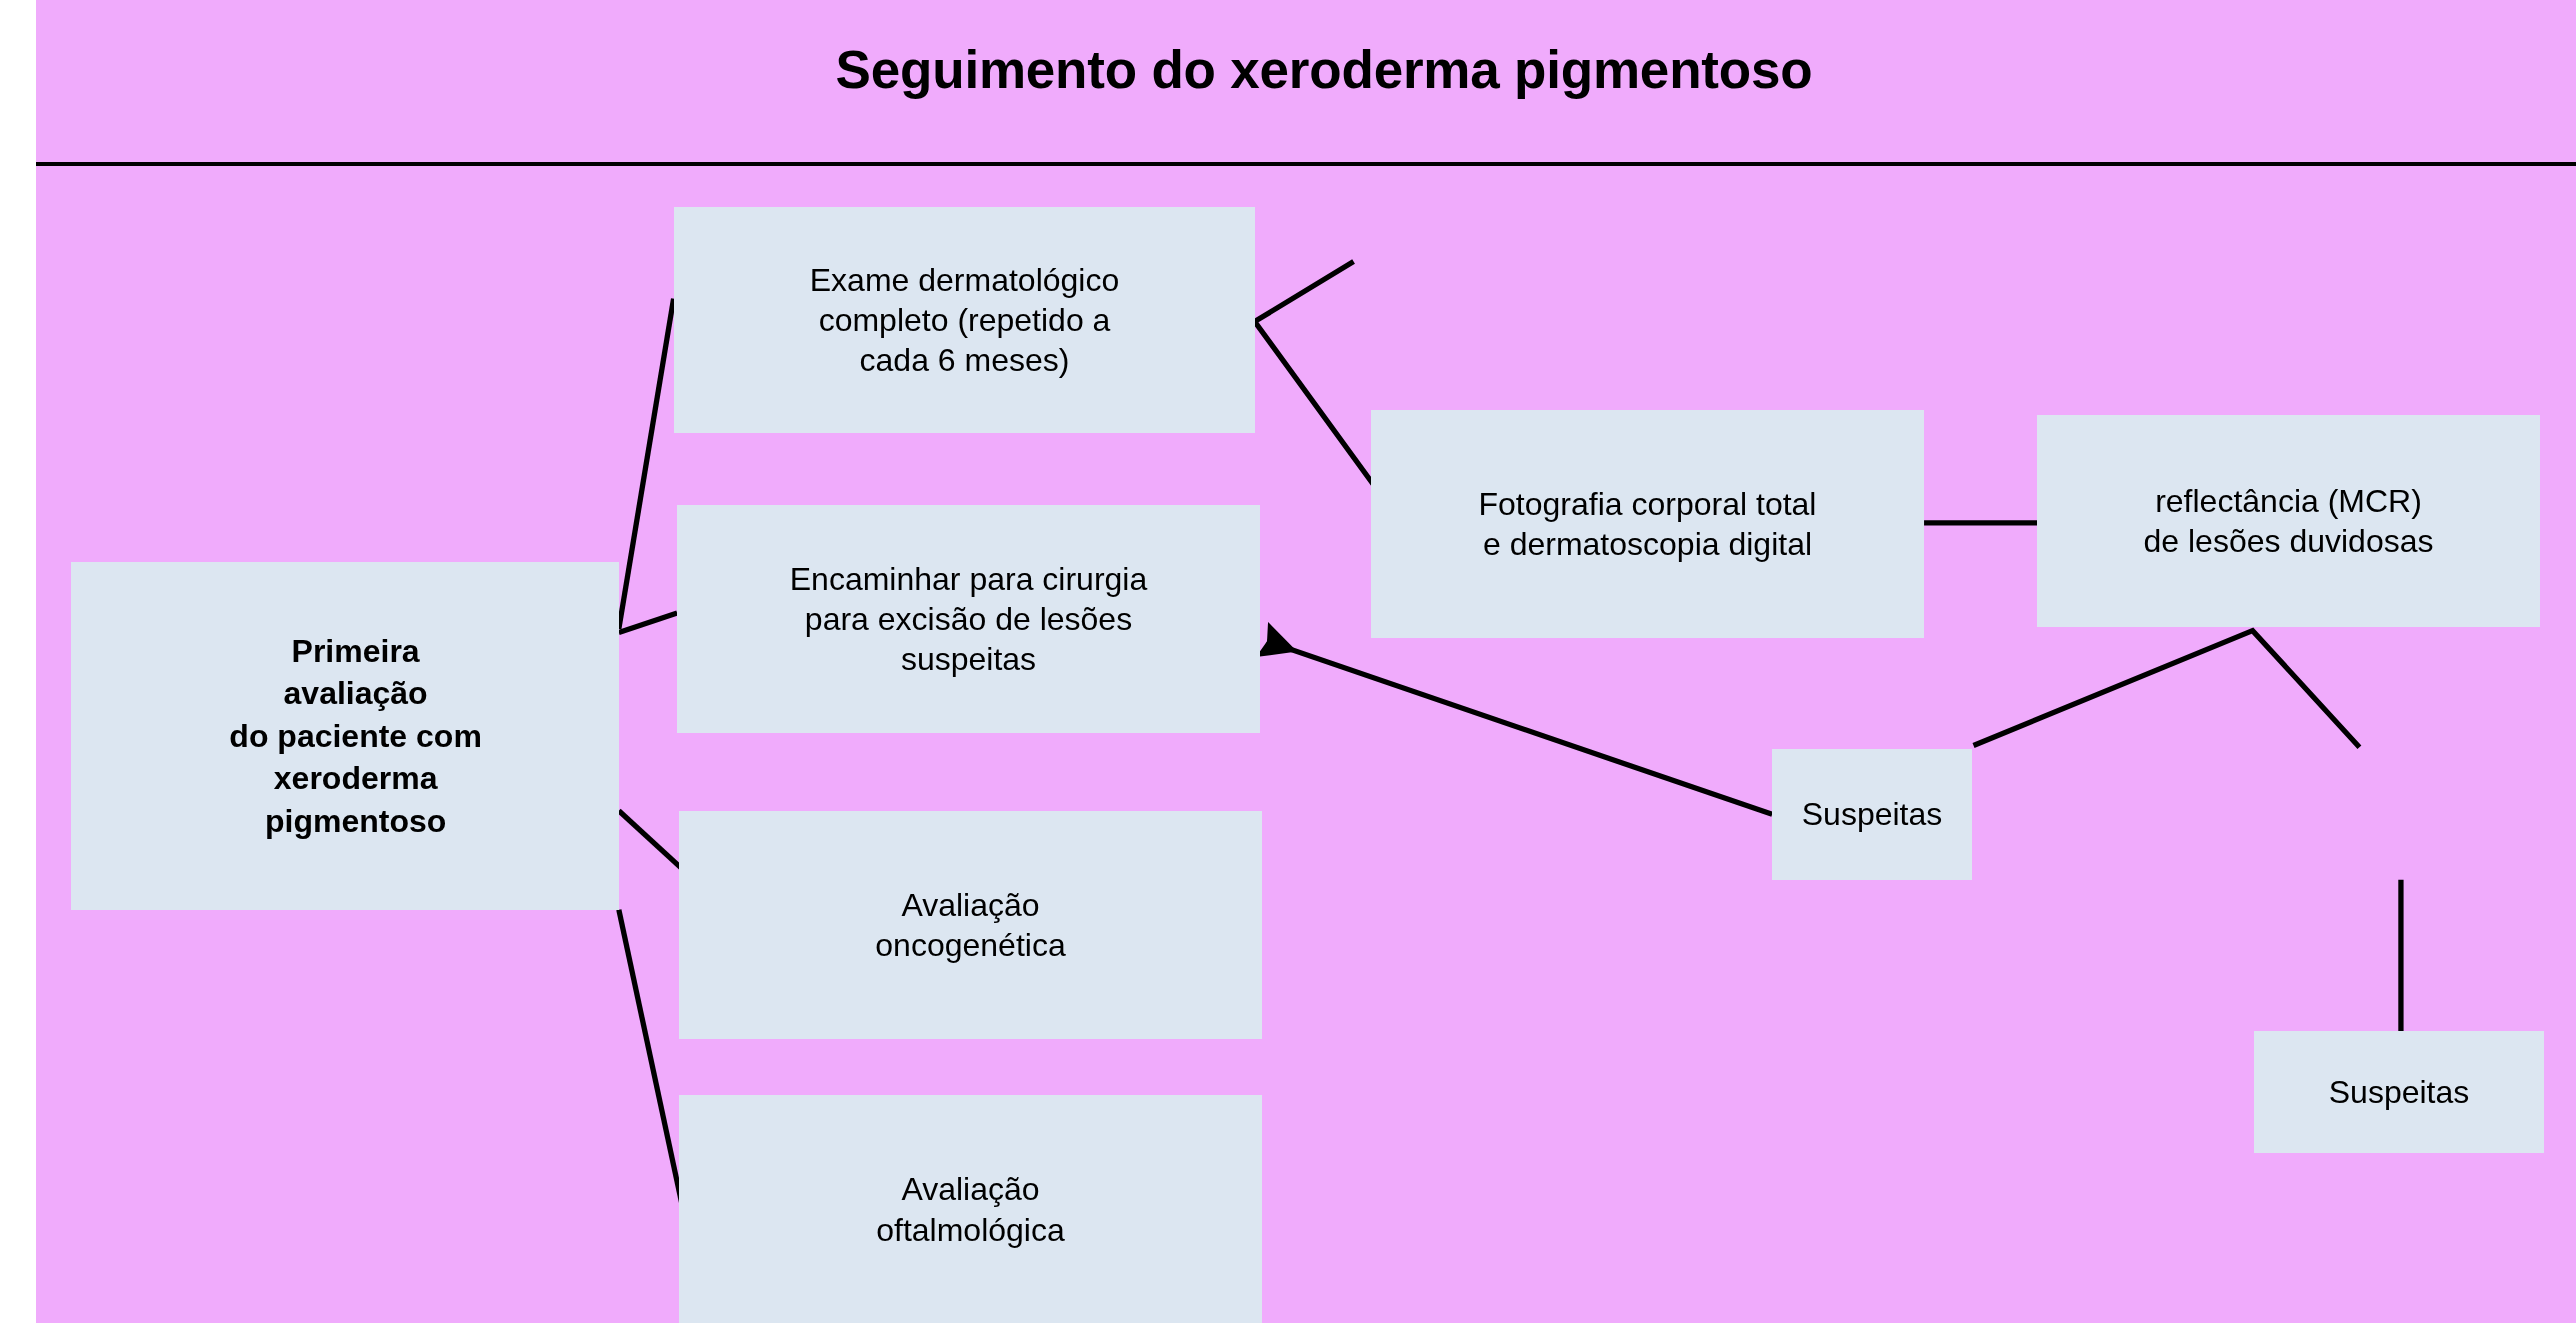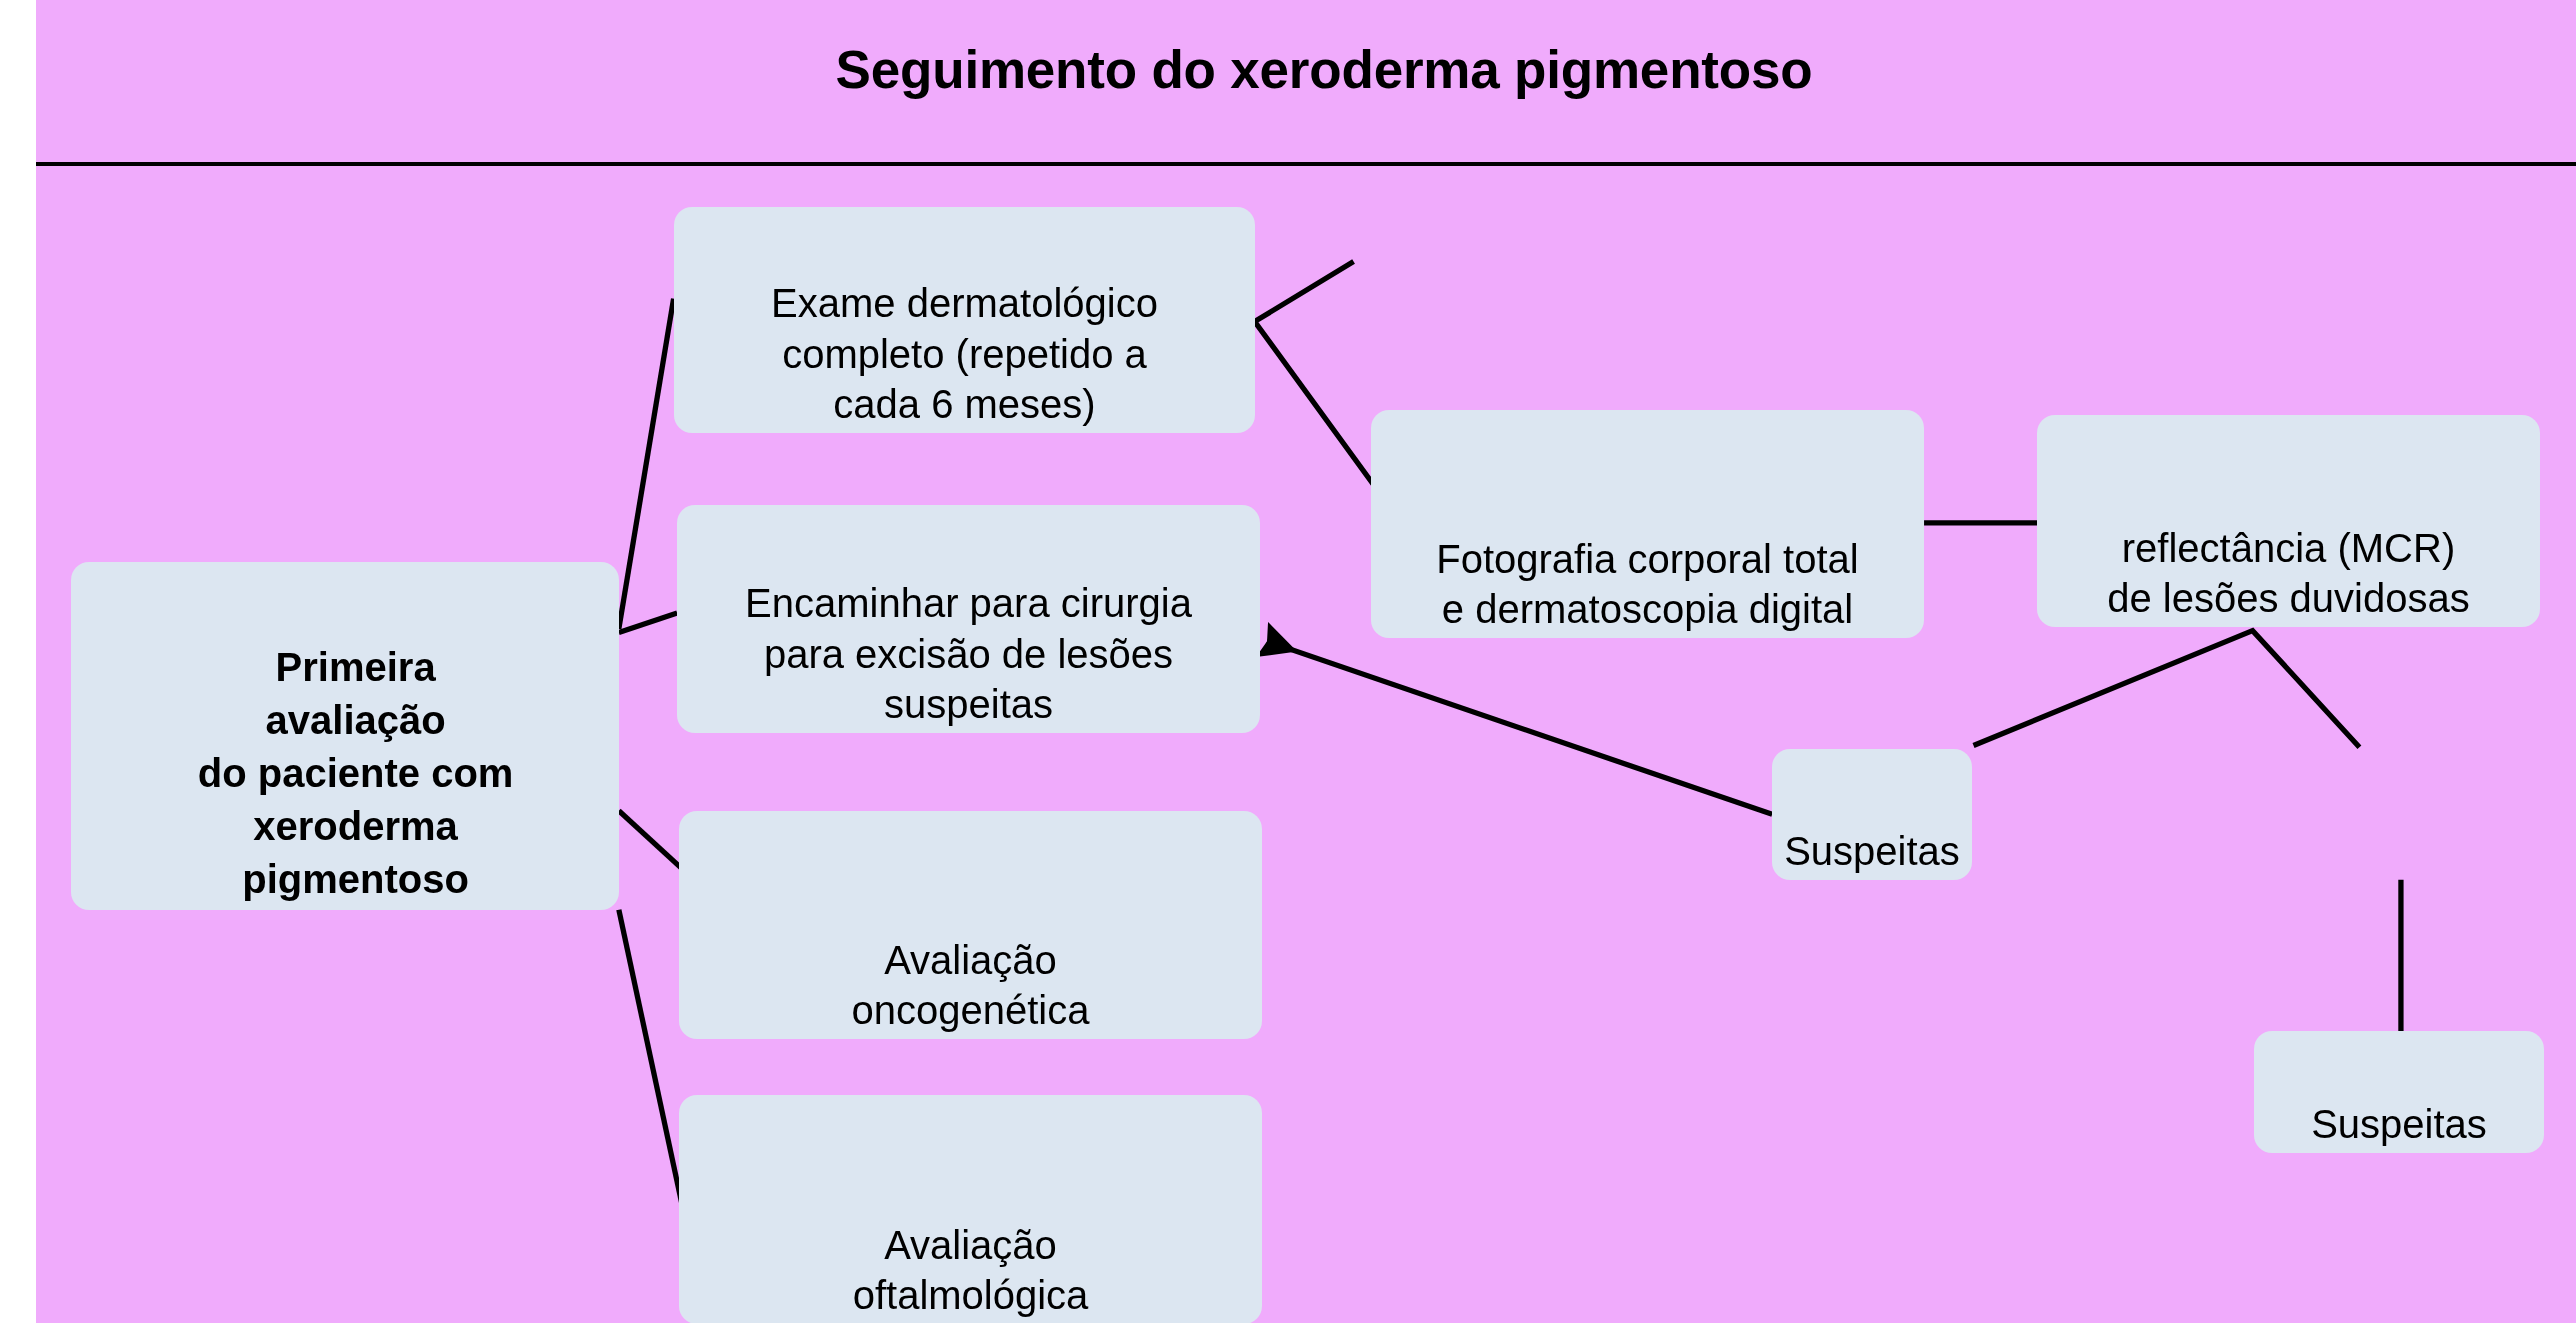--- a/index.html
+++ b/index.html
@@ -39,29 +39,28 @@
     top: 162px;
     width: 2576px;
     height: 4.4px;
     background: #000000;
   }
   
   .node {
     position: absolute;
     background: #dce6f1;
     display: flex;
-    align-items: flex-end;
+    align-items: center;
     justify-content: center;
     text-align: center;
-    font-size: 40px;
+    font-size: 32px;
     line-height: 1.26;
     color: #000000;
     box-sizing: border-box;
     padding: 3.5px 8.8px;
-    border-radius: 18px;
   }
   .node.bold {
     font-weight: bold;
     line-height: 1.33;
   }
   .node .txt { display: block; width: 100%; }
   
   #wires {
     position: absolute;
     left: 0;

